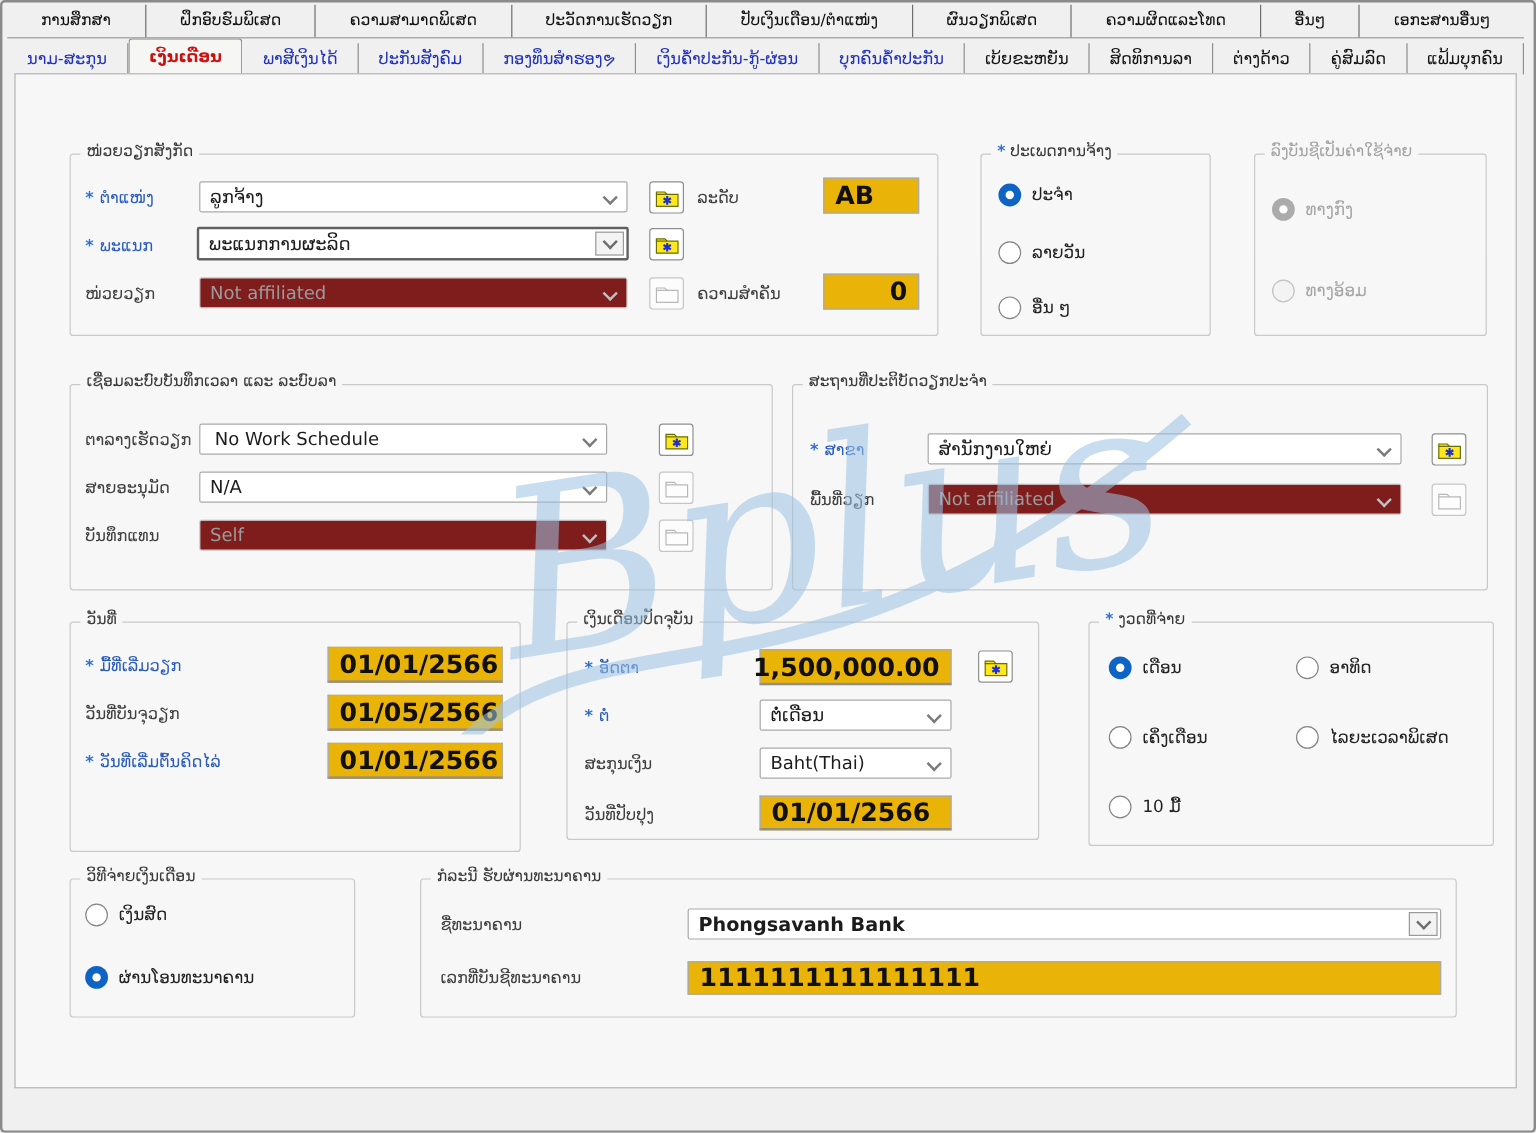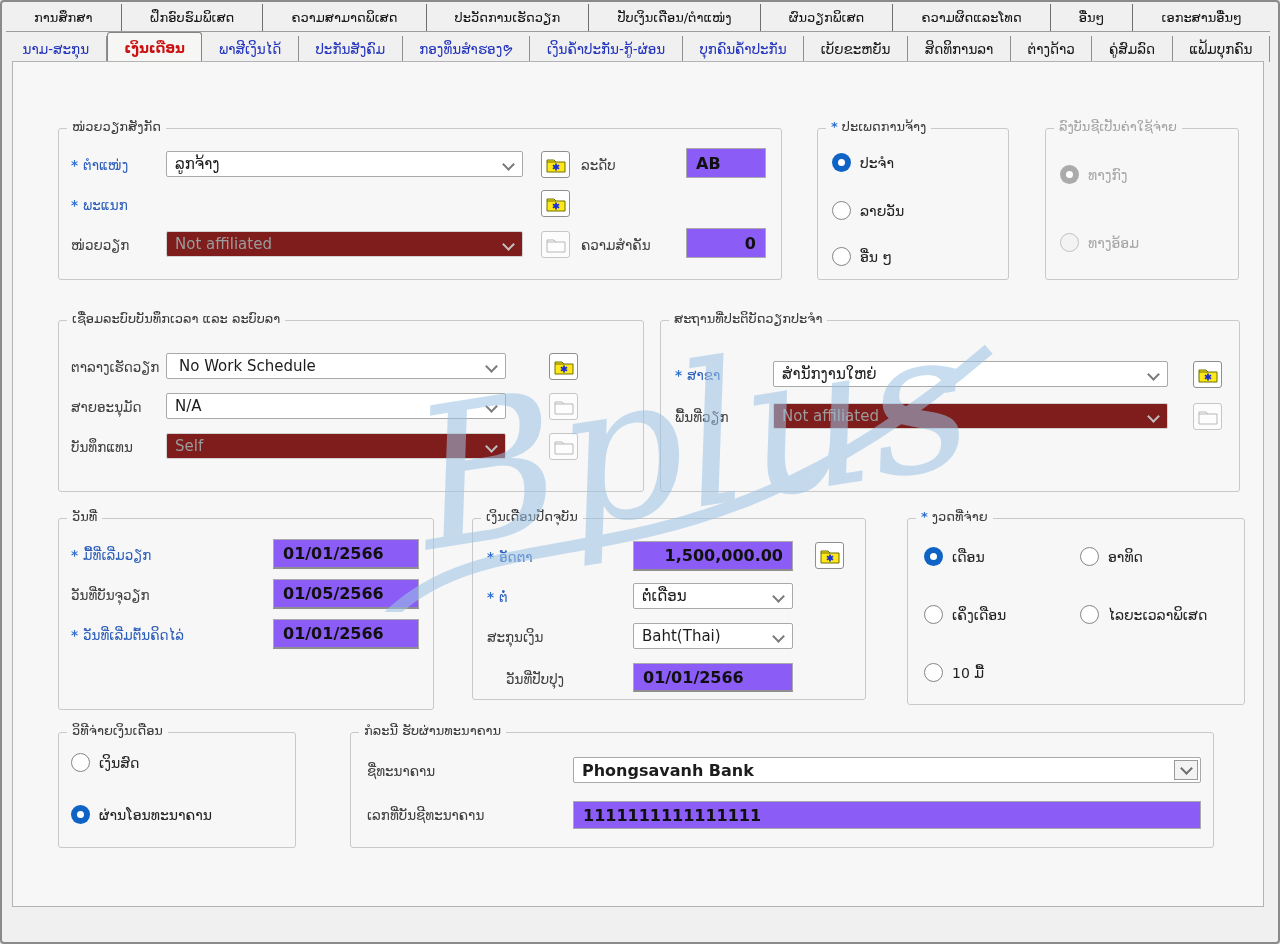--- a/index.html
+++ b/index.html
@@ -24,21 +24,21 @@
   .star{color:#2f6fd0;font-weight:bold;}
   .gtitle .star{color:#2f6fd0;}
   
   .combo{position:absolute;height:26px;background:#fff;border:1px solid #a9a9a9;border-radius:2px;display:flex;align-items:center;padding:0 26px 0 8px;font-size:15px;color:#1c1c1c;box-sizing:border-box;cursor:default;}
   .combo .chev{position:absolute;right:9px;top:8px;width:7px;height:7px;border-right:2px solid #7a7a7a;border-bottom:2px solid #7a7a7a;transform:rotate(45deg);}
   .combo.disabled{background:#7f1d1d;border-color:#d2d2d2;color:#9b9b9b;}
   .combo.disabled .chev{border-color:#c0c0c0;}
   .combo.focused{border:2px solid #616161;}
   .chevbox{position:absolute;right:2px;top:2px;bottom:2px;width:24px;border:1px solid #9a9a9a;background:#f3f3f3;box-sizing:border-box;display:flex;align-items:center;justify-content:center;}
   .chevbox .chev2{width:7px;height:7px;border-right:2px solid #6d6d6d;border-bottom:2px solid #6d6d6d;transform:rotate(45deg);margin-top:-3px;}
-  .input{position:absolute;background:#8b5cf6;border:1px solid #ababab;border-bottom:2px solid #8f8f8f;box-sizing:border-box;font-size:16px;font-weight:600;color:#101010;display:flex;align-items:center;padding:0 9px;}
+  .input{position:absolute;background:#eab308;border:1px solid #ababab;border-bottom:2px solid #8f8f8f;box-sizing:border-box;font-size:21px;font-weight:600;color:#101010;display:flex;align-items:center;padding:0 9px;}
   .input.right{justify-content:flex-end;}
   .input.flat{border-bottom:1px solid #ababab;}
   .folderbtn{position:absolute;width:29px;height:27px;background:#fff;border:1px solid #8f8f8f;border-radius:3px;display:flex;align-items:center;justify-content:center;box-sizing:border-box;cursor:default;}
   .folderbtn.disabled{border-color:#c6c6c6;background:#fcfcfc;}
   
   .radio-row{position:absolute;display:flex;align-items:center;gap:9px;cursor:default;}
   .rdot{width:19px;height:19px;border-radius:50%;box-sizing:border-box;background:#fff;border:1px solid #858585;flex:0 0 auto;}
   .rdot.sel{border:none;background:#0e63c4;position:relative;}
   .rdot.sel::after{content:"";position:absolute;left:6px;top:6px;width:7px;height:7px;border-radius:50%;background:#fff;}
   .rdot.dis{border-color:#c2c2c2;background:#f3f3f3;}
@@ -116,20 +116,26 @@
         <span>ລະດັບ</span>
       </div>
     <div class="input flat" style="left:627px;top:19px;width:80px;height:30px;">
         <span>AB</span>
       </div>
 
     <div class="lbl req" style="left:12px;top:68px;">
         <span class="star">*</span>
         <span>ພະແນກ</span>
       </div>
+    <div class="combo focused" style="left:105px;top:60px;width:360px;height:28px;">
+        <span>ພະແນກການຜະລິດ</span>
+        <span class="chevbox">
+          <span class="chev2"></span>
+        </span>
+      </div>
     <div class="folderbtn" style="left:482px;top:61px;">
       <svg width="20" height="16" viewBox="0 0 20 16">
           <path d="M1 5V3h7l2 2" fill="#ffe81a" stroke="#6e6e00"></path>
           <path d="M1 5h18v10H1z" fill="#ffe81a" stroke="#6e6e00"></path>
           <g stroke="#1b2fd4" stroke-width="1.8">
             <line x1="10" y1="6.4" x2="10" y2="13.6"></line>
             <line x1="6.9" y1="8.2" x2="13.1" y2="11.8"></line>
             <line x1="13.1" y1="8.2" x2="6.9" y2="11.8"></line>
           </g>
         </svg>
@@ -333,21 +339,21 @@
         <span>ຕໍ່ເດືອນ</span>
         <span class="chev"></span>
       </div>
     <div class="lbl" style="left:14px;top:110px;">
         <span>ສະກຸນເງິນ</span>
       </div>
     <div class="combo" style="left:160px;top:104px;width:160px;">
         <span>Baht(Thai)</span>
         <span class="chev"></span>
       </div>
-    <div class="lbl" style="left:14px;top:152px;margin-left:19px;">
+    <div class="lbl" style="left:14px;top:152px;">
         <span>ວັນທີ່ປັບປຸງ</span>
       </div>
     <div class="input" style="left:160px;top:144px;width:160px;height:29px;">
         <span>01/01/2566</span>
       </div>
   </div>
 
   <div class="group" style="left:905px;top:516px;width:336px;height:185px;">
     <div class="gtitle">
         <span class="star">*</span>

